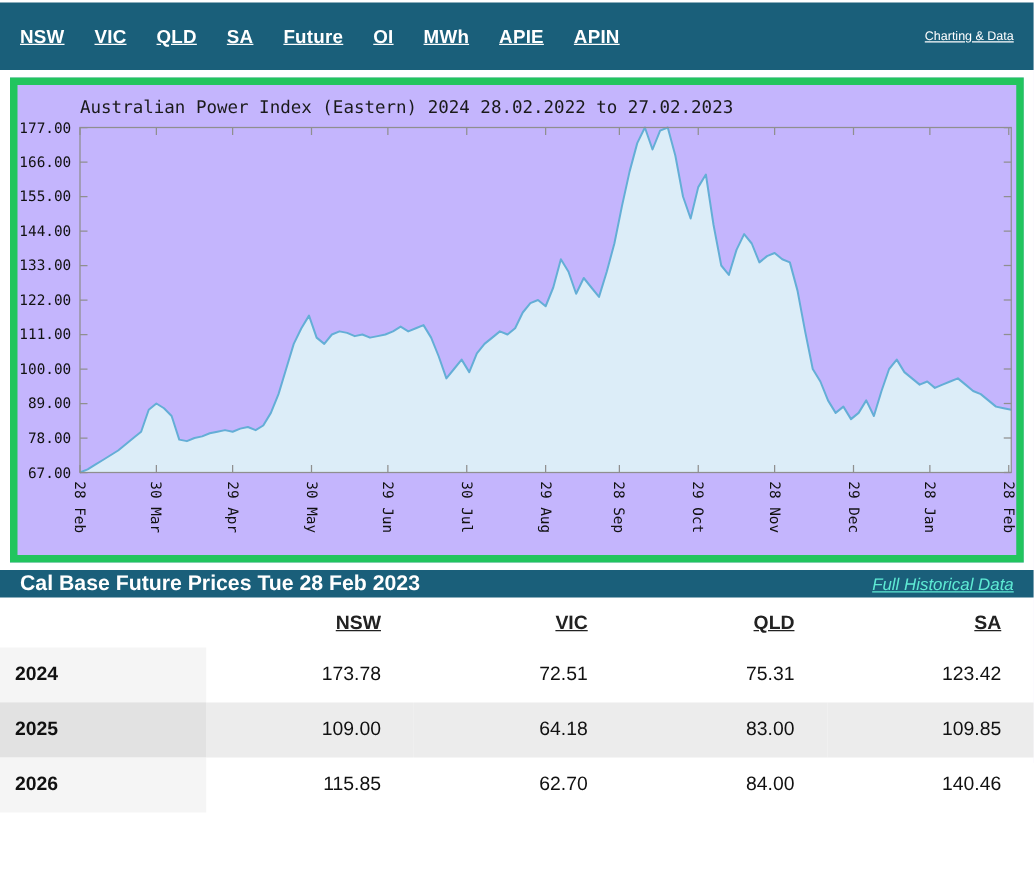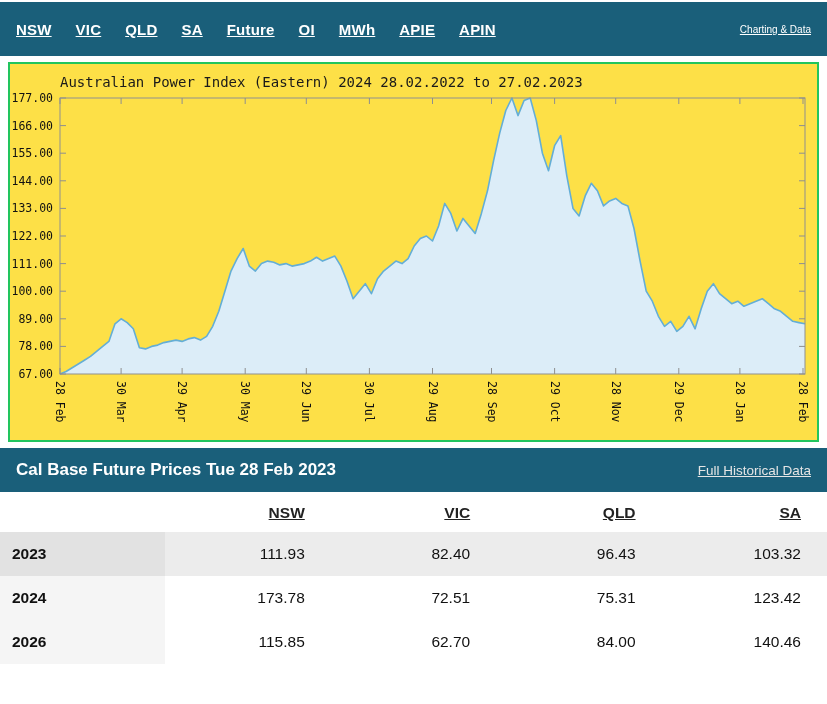--- a/index.html
+++ b/index.html
@@ -17,35 +17,35 @@
   .nav-links { display:flex; align-items:center; }
   .nav-links a {
     color:#fff; font-size:15px; font-weight:700;
     text-decoration:underline; margin-right:24px; letter-spacing:.2px;
   }
   .nav-right-link {
     margin-left:auto; color:#fff; font-size:10px; text-decoration:underline;
   }
   
   .chart-card {
-    margin:6px 8px 0 8px; border:2px solid #22c55e; background:#fde047;
+    margin:6px 8px 0 8px; border:6px solid #22c55e; background:#c4b5fd;
     padding:8px 0 2px 0;
   }
   .chart-title {
     font-family:"DejaVu Sans Mono", monospace; font-size:14px; color:#1a1a1a;
     margin:2px 0 0 50px; white-space:nowrap;
   }
   .chart-card svg { display:block; }
   
   .section-header {
     margin-top:6px; background:var(--accent);
-    display:flex; align-items:center; padding:12px 16px;
+    display:flex; align-items:center; padding:1px 16px;
   }
   .section-title { color:#fff; font-weight:700; font-size:17px; }
-  .section-link { margin-left:auto; color:#e5e5e5; font-size:13.5px; text-decoration:underline; }
+  .section-link { margin-left:auto; color:#5eead4; font-size:13.5px; text-decoration:underline;font-style:italic; }
   
   table.prices { width:100%; border-collapse:collapse; font-size:15.5px; color:#111; }
   table.prices col { width:20%; }
   table.prices thead th {
     text-align:right; padding:12px 26px 10px 0;
     font-weight:700; text-decoration:underline; color:#222;
   }
   table.prices tbody td { text-align:right; padding:13px 26px 13px 0; }
   table.prices tbody th {
     text-align:left; padding:13px 0 13px 12px; font-weight:700;
@@ -169,34 +169,34 @@
   <thead>
     <tr>
         <th style="text-decoration: none;"></th>
         <th>NSW</th>
         <th>VIC</th>
         <th>QLD</th>
         <th>SA</th>
       </tr>
   </thead>
   <tbody>
-      <tr class="stripe">
-        <th>2023</th>
-        <td>111.93</td>
-        <td>82.40</td>
-        <td>96.43</td>
-        <td>103.32</td>
-      </tr>
       <tr class="plain">
         <th>2024</th>
         <td>173.78</td>
         <td>72.51</td>
         <td>75.31</td>
         <td>123.42</td>
       </tr>
+      <tr class="stripe">
+        <th>2025</th>
+        <td>109.00</td>
+        <td>64.18</td>
+        <td>83.00</td>
+        <td>109.85</td>
+      </tr>
       <tr class="plain">
         <th>2026</th>
         <td>115.85</td>
         <td>62.70</td>
         <td>84.00</td>
         <td>140.46</td>
       </tr>
     </tbody>
 </table>
 

